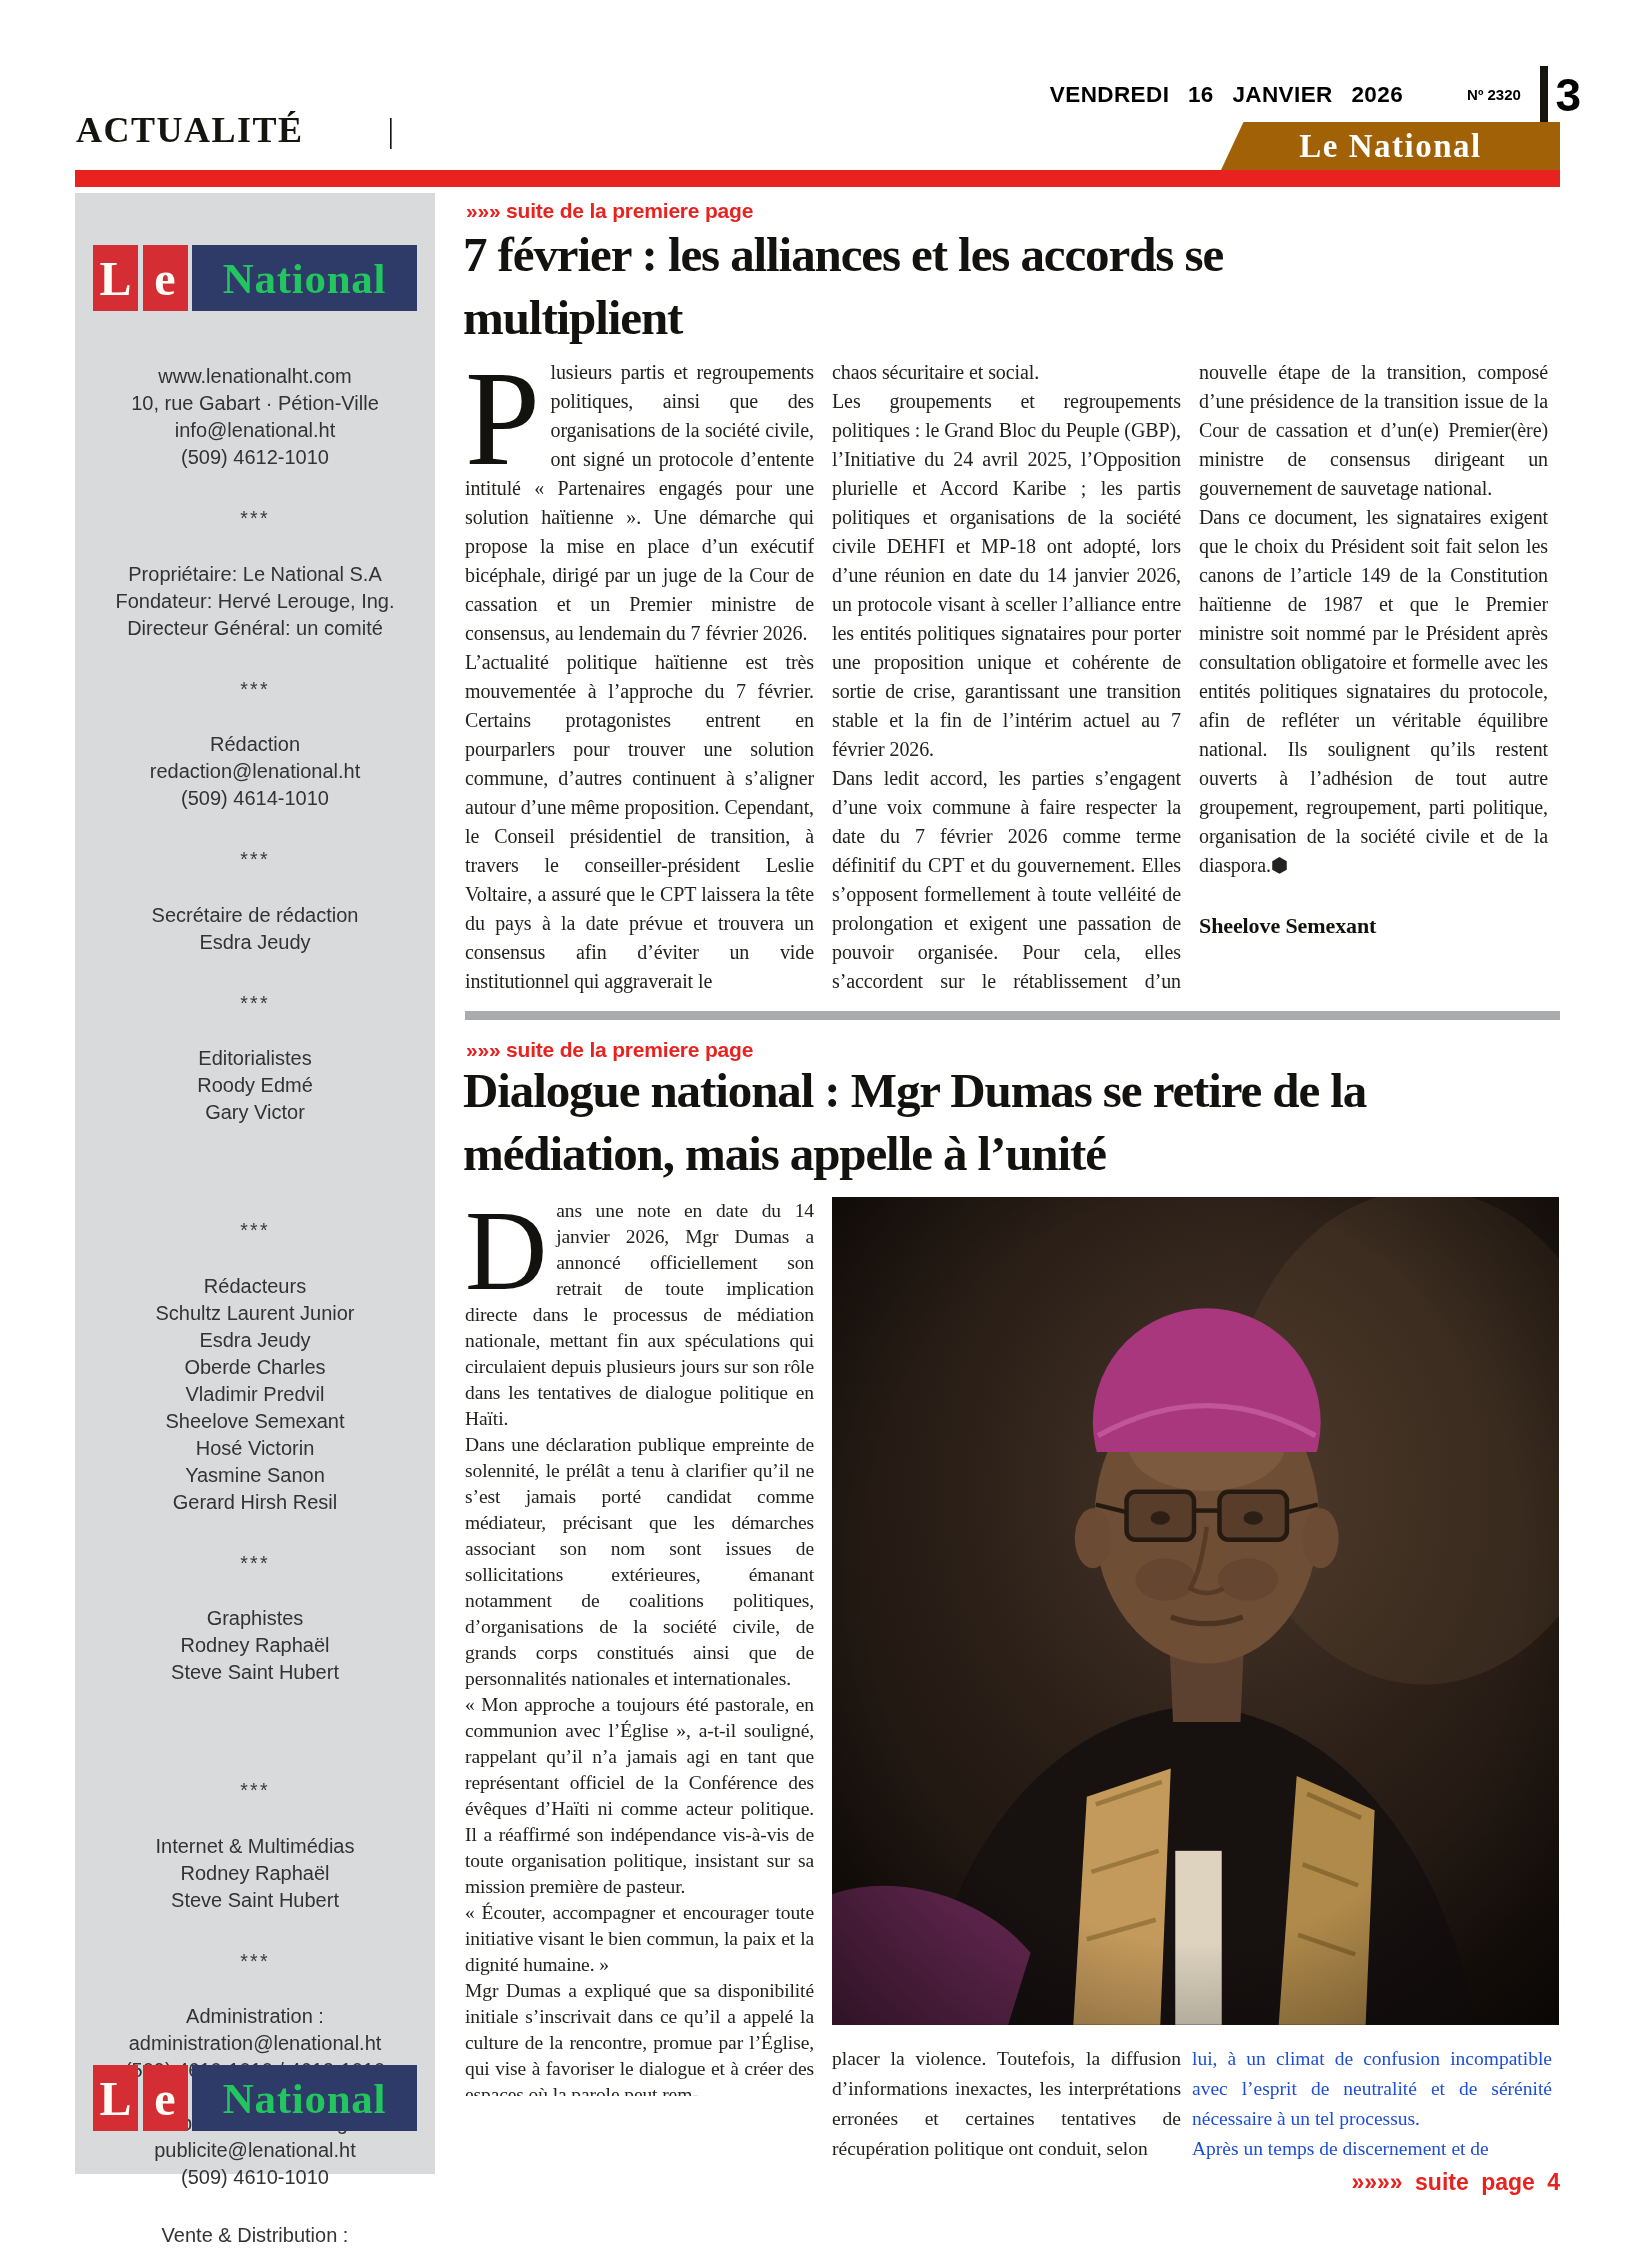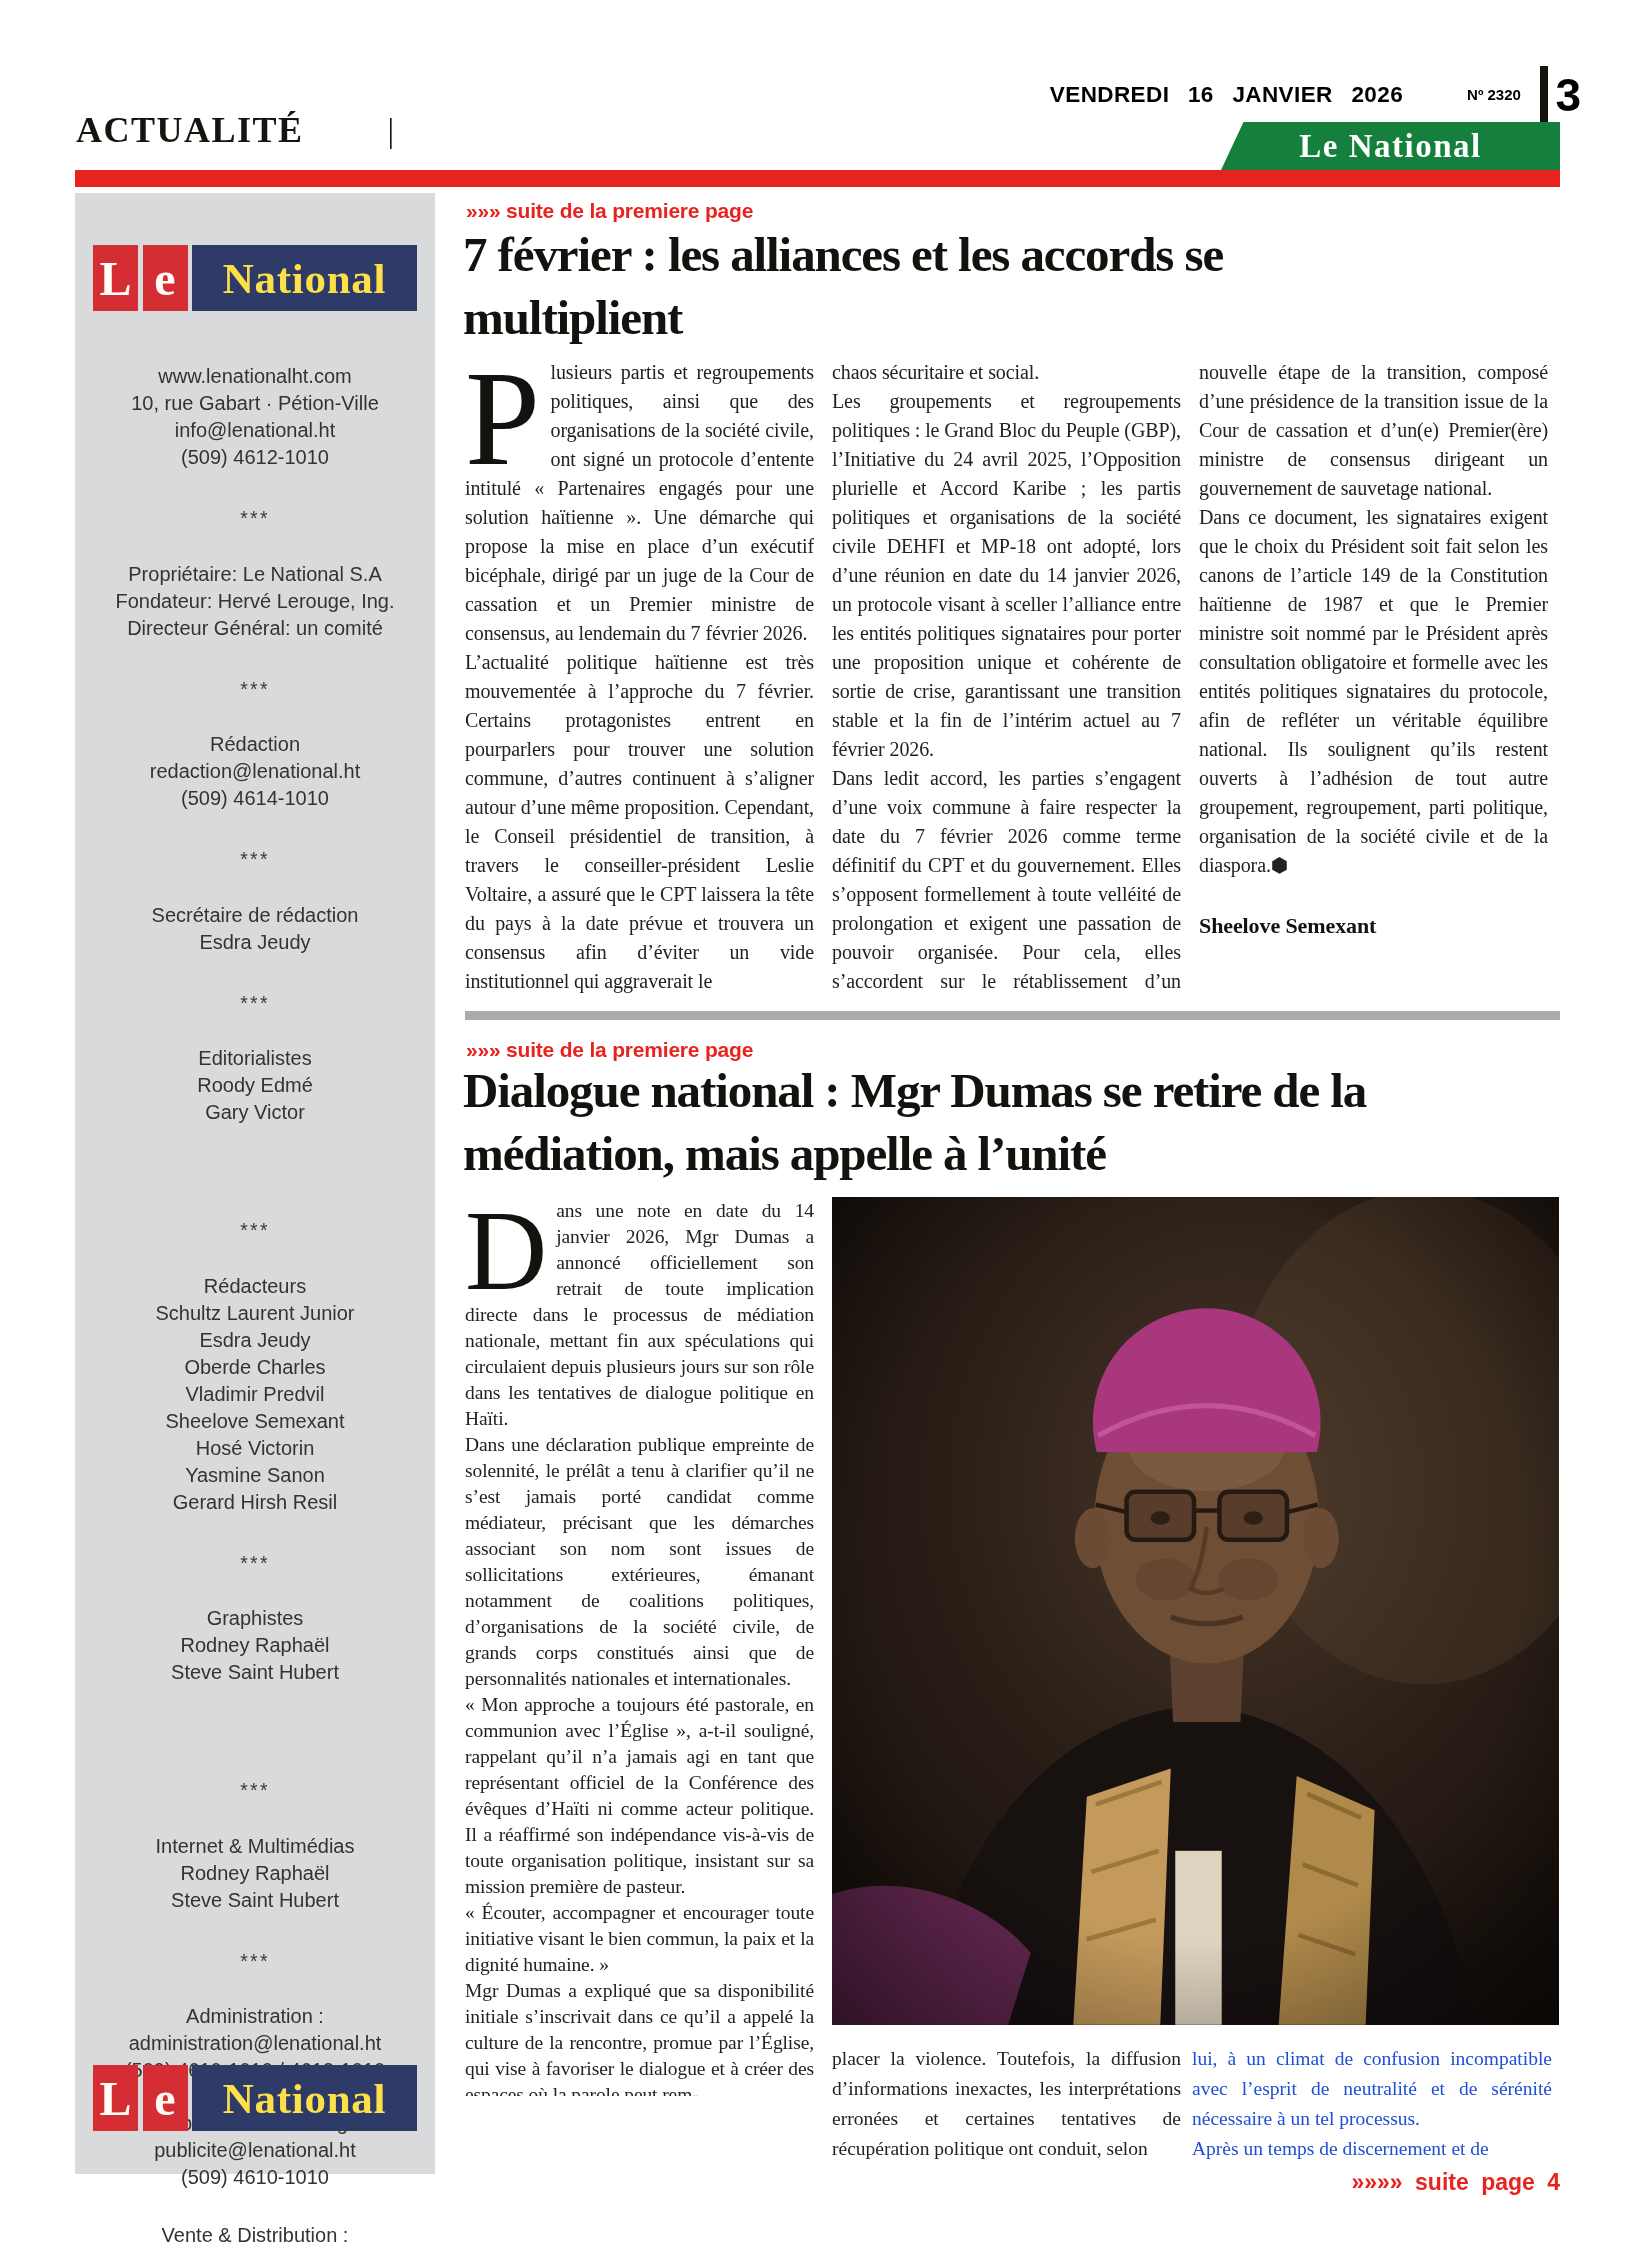--- a/index.html
+++ b/index.html
@@ -16,34 +16,34 @@
   .pageinfo{
     position:absolute;top:66px;right:69px;display:flex;align-items:center;
     font-family:"Liberation Sans",sans-serif;color:#000000;
   }
   .issue-date{font-weight:700;font-size:22.5px;word-spacing:12px;letter-spacing:0.4px}
   .issue-number{font-weight:700;font-size:15px;margin-left:64px}
   .pagebar{width:7.5px;height:57px;background:#16140f;margin-left:19.5px}
   .pagenum{font-weight:700;font-size:46px;line-height:1;margin-left:7.5px}
   .red-rule{position:absolute;left:75px;top:170px;width:1485px;height:16.5px;background:#e8231f}
   .brand-banner{
-    position:absolute;left:1221px;top:122px;width:339px;height:48px;background:#15803d;
+    position:absolute;left:1221px;top:122px;width:339px;height:48px;background:#a16207;
     clip-path:polygon(22.5px 0,100% 0,100% 100%,0 100%);
     display:flex;align-items:center;justify-content:center;
   }
   .brand-banner span{color:#ffffff;font:700 33px "Liberation Serif",serif;letter-spacing:1.5px}
 
   
   .sidebar{
     position:absolute;left:75px;top:193px;width:360px;height:1981px;background:#d9dadb;
     text-align:center;font-family:"Liberation Sans",sans-serif;color:#333333;
   }
   .logo{display:flex;justify-content:center;align-items:stretch;gap:4.5px;margin:52px auto 0;width:324px;height:66px}
   .lbox{background:#d42d33;color:#fffdf6;width:45px;display:flex;align-items:center;justify-content:center;font:700 48px "Liberation Serif",serif}
-  .nbox{background:#2e3a68;color:#fde047;flex:1;display:flex;align-items:center;justify-content:center;font:700 43px "Liberation Serif",serif;letter-spacing:0.7px}
+  .nbox{background:#2e3a68;color:#22c55e;flex:1;display:flex;align-items:center;justify-content:center;font:700 43px "Liberation Serif",serif;letter-spacing:0.7px}
   .logo-bottom{position:absolute;bottom:43px;left:50%;transform:translateX(-50%);margin:0}
   .sb{font-size:20px;line-height:27px;white-space:pre-line}
   .block{margin-top:42px}
   .sep{margin-top:34px;font-size:19.5px;letter-spacing:2.2px;color:#3a3a3a}
   .sep.big{margin-top:91px}
   .block.tight{margin-top:28.5px}
 
   
   .kicker{color:#e8231f;font:700 21px "Liberation Sans",sans-serif;letter-spacing:-0.2px}
   .headline{

